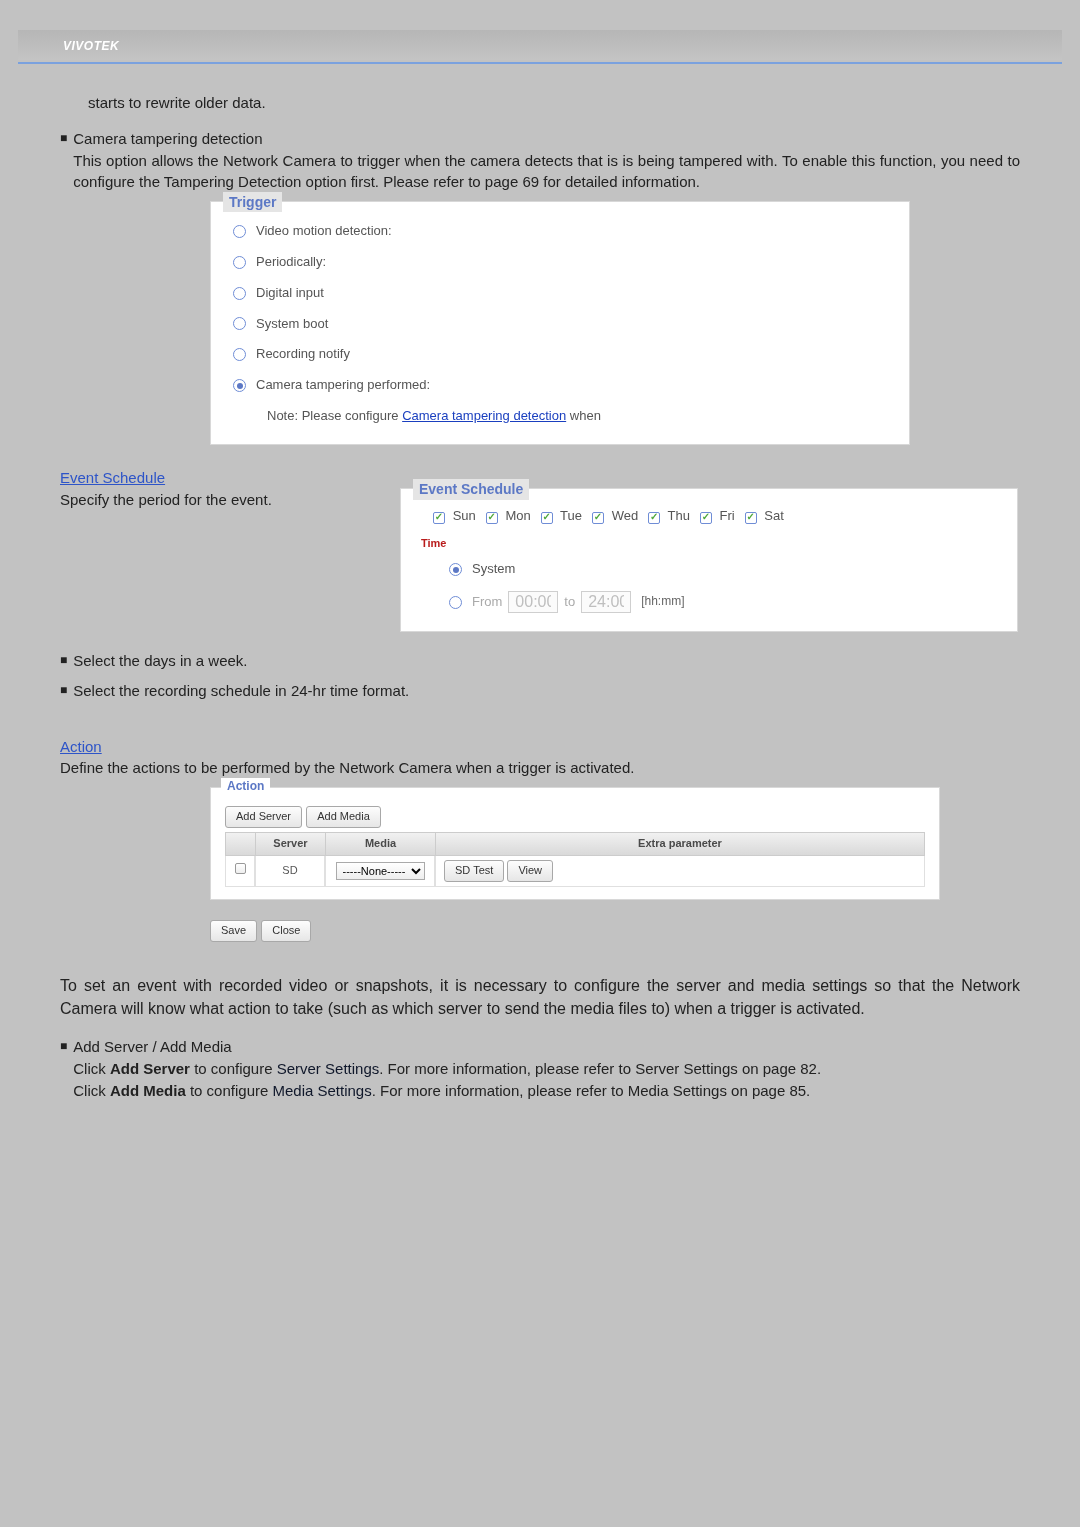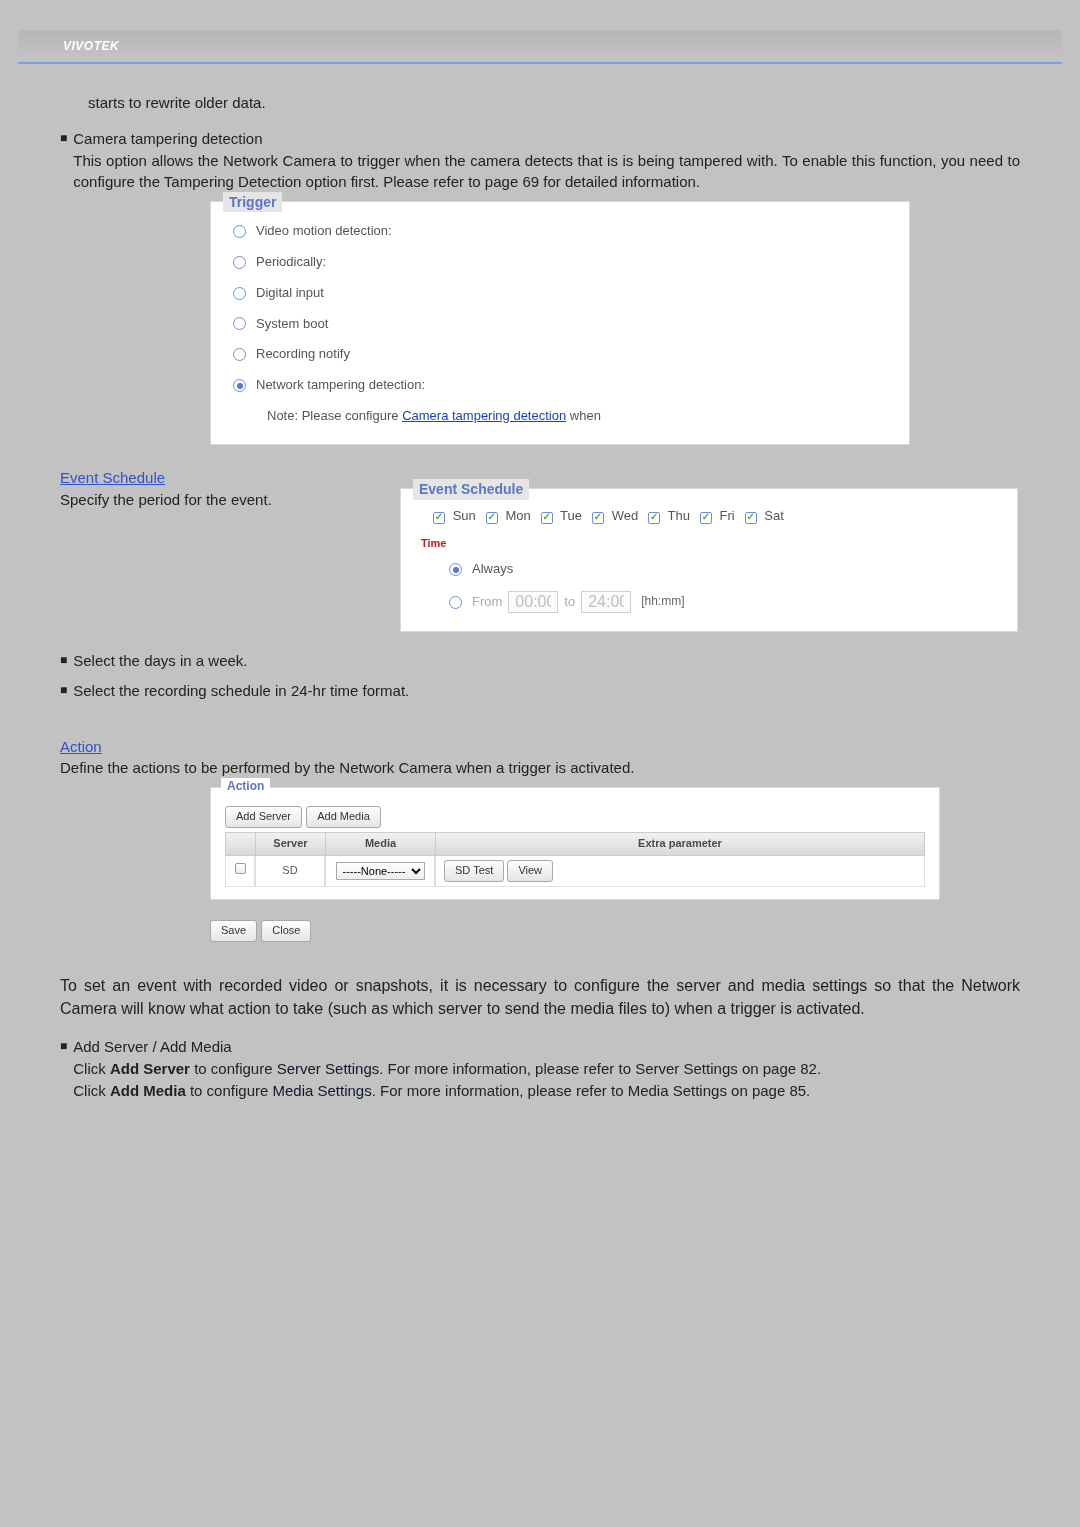--- a/index.html
+++ b/index.html
@@ -83,21 +83,21 @@
       <div class="opt">
           <span class="radio"></span>
           <span>System boot</span>
         </div>
       <div class="opt">
           <span class="radio"></span>
           <span>Recording notify</span>
         </div>
       <div class="opt">
           <span class="radio sel"></span>
-          <span>Network tampering detection:</span>
+          <span>Camera tampering performed:</span>
         </div>
       <div class="note-ind">
         <span>Note: Please configure </span><a class="link-und">Camera tampering detection</a><span> when</span>
       </div>
     </div>
 
     <div class="section-head">Event Schedule</div>
     <div>Specify the period for the event.</div>
 
     <div class="panel halfpanel" style="margin-top:-22px">
@@ -107,21 +107,21 @@
         <span><span class="check">✓</span> <span>Mon</span></span>
         <span><span class="check">✓</span> <span>Tue</span></span>
         <span><span class="check">✓</span> <span>Wed</span></span>
         <span><span class="check">✓</span> <span>Thu</span></span>
         <span><span class="check">✓</span> <span>Fri</span></span>
         <span><span class="check">✓</span> <span>Sat</span></span>
       </div>
       <div class="time-label">Time</div>
       <div class="opt" style="margin-left:30px">
           <span class="radio sel"></span>
-          <span>Always</span>
+          <span>System</span>
         </div>
       <div class="opt" style="margin-left:30px;margin-bottom:0">
         <span class="radio"></span>
         <span class="light" style="margin-right:6px">From</span>
         <input class="tinput" value="00:00" style="">
         <span class="light" style="margin:0 6px">to</span>
         <input class="tinput" value="24:00" style="">
         <span class="hhmm">[hh:mm]</span>
       </div>
     </div>

